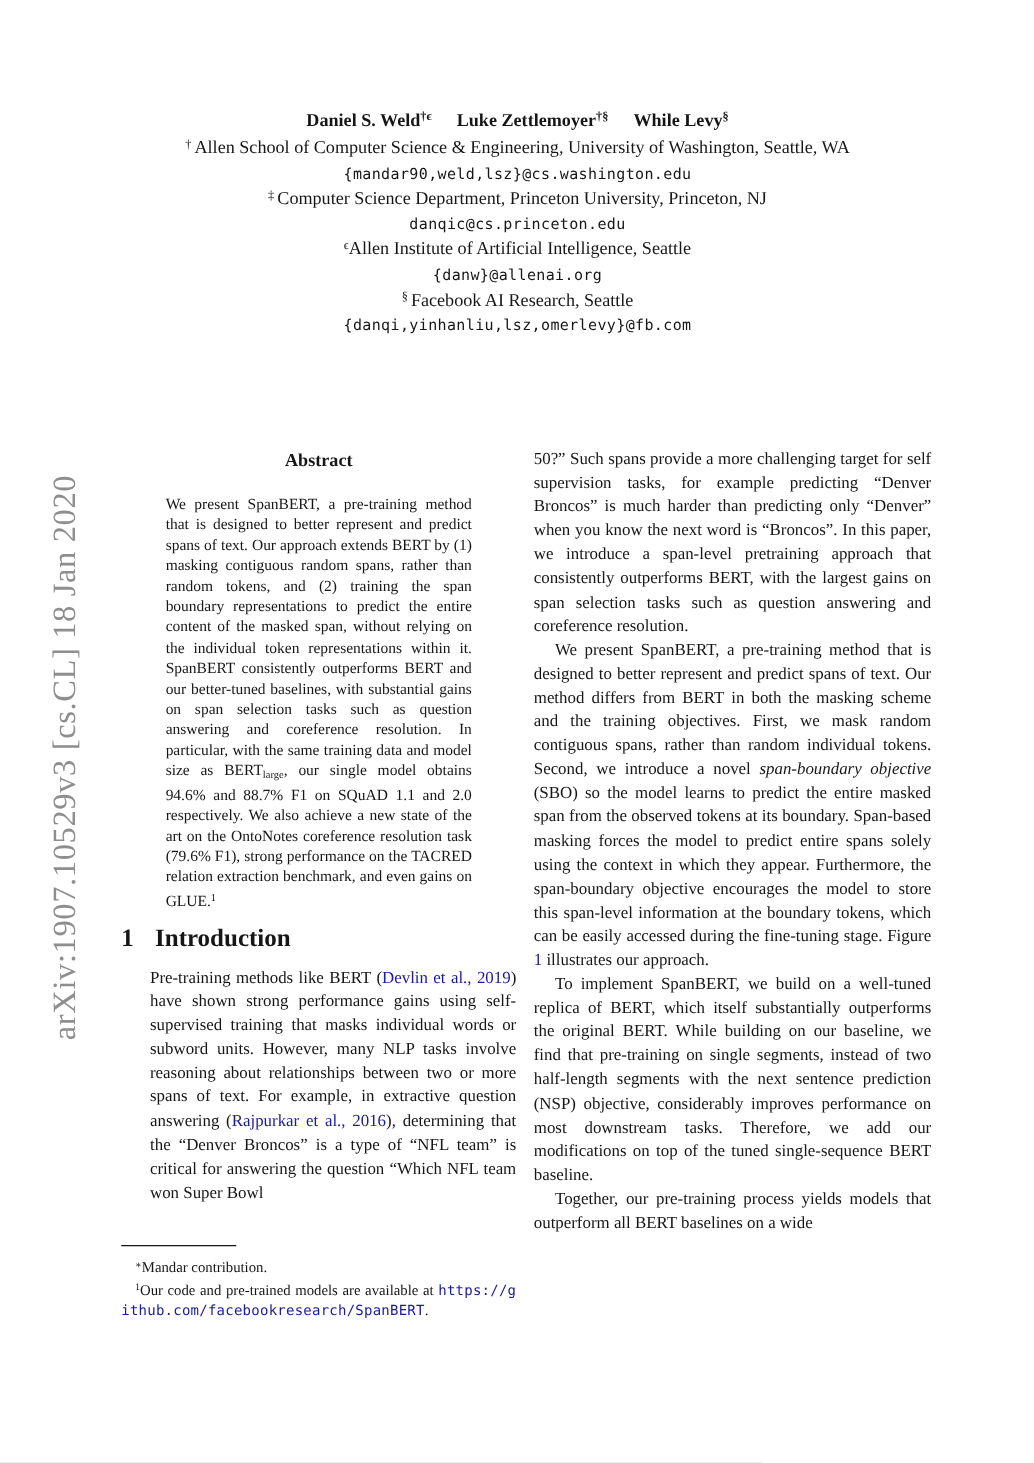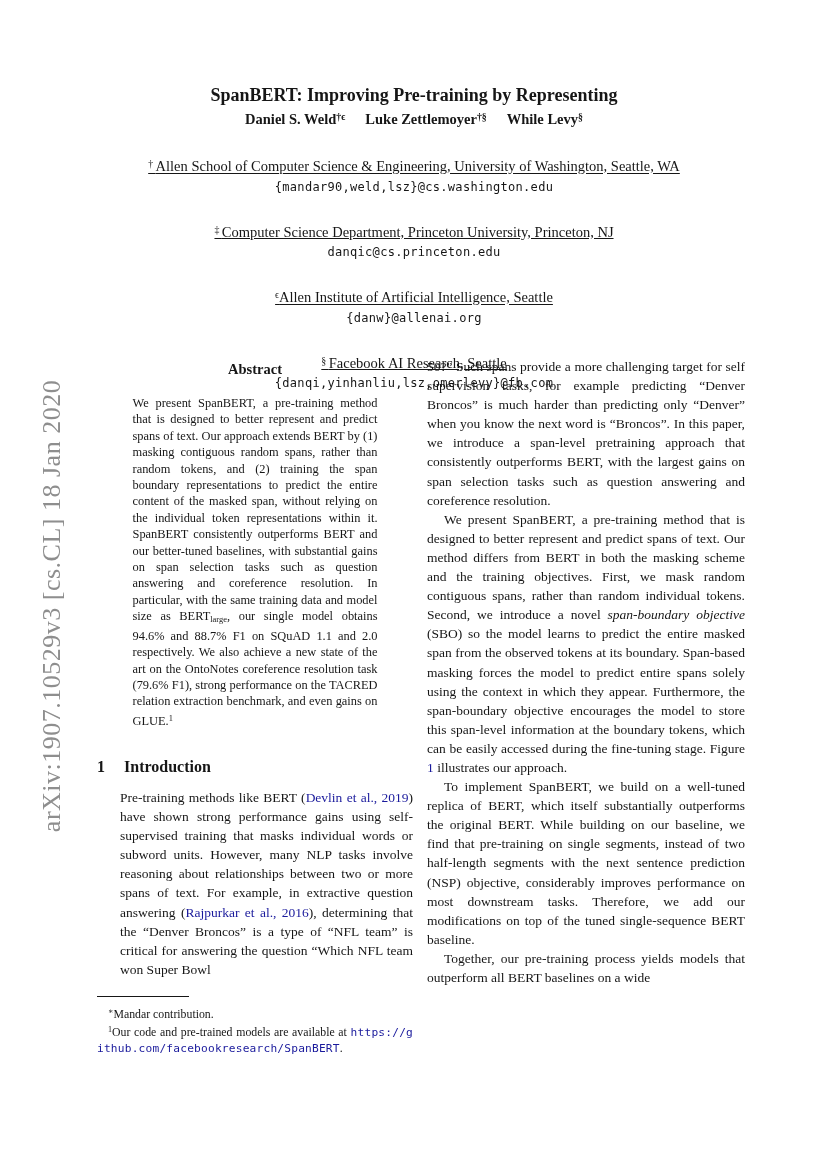--- a/index.html
+++ b/index.html
@@ -32,37 +32,37 @@
   .paper-header {
     position: absolute;
     left: 84px;
     top: 84px;
     width: 660px;
     text-align: center;
   }
   .title { font-size: 18px; font-weight: bold; line-height: 23px; }
   .authors-row { font-size: 14.5px; font-weight: bold; line-height: 20px; }
   .authors-row.first { margin-top: 9px; }
-  .affil-line { font-size: 14.5px; line-height: 18px; margin-top: 26px; text-decoration: underline; }
+  .affil-line { font-size: 14.5px; line-height: 18px; margin-top: 1px; }
   .affil-email {
     font-family: "DejaVu Sans Mono", "Liberation Mono", monospace;
     font-size: 12px; line-height: 16px; margin-top: 3px; letter-spacing: 0.3px;
   }
 
   
   .col { position: absolute; text-align: justify; }
   .col-left  { left: 97px;  top: 360px; width: 316px; }
   .col-right { left: 427px; top: 357px; width: 318px; }
 
   .abstract-heading { font-size: 14.5px; font-weight: bold; text-align: center; margin: 0; line-height: 18px; }
   .abstract-body {
     width: 245px; margin: 17px auto 0;
     font-size: 12.4px; line-height: 16.4px; text-align: justify;
   }
-  .section-heading { font-size: 16px; font-weight: bold; margin: 28px 0 0 0; line-height: 20px; text-align: left; }
+  .section-heading { font-size: 20px; font-weight: bold; margin: 12px 0 0 0; line-height: 20px; text-align: left; }
   .sec-num { display: inline-block; width: 27px; }
   .body-par { font-size: 13.5px; line-height: 19.1px; margin: 0; }
   .body-par.indent { text-indent: 17px; }
   .intro-par { margin-top: 11px; margin-left: 23px; }
 
   
   .footnotes { position: absolute; left: 97px; top: 996px; width: 316px; background: #ffffff; }
   .footnote-rule { width: 92px; border-top: 1.5px solid #161616; margin: 0 0 7px 0; }
   .footnote { font-size: 11.8px; line-height: 16px; margin: 0; text-align: justify; text-indent: 11px; }
 
@@ -81,21 +81,20 @@
 </style>
 </head>
 <body>
 
 <div class="page">
 
   <div class="arxiv-banner">arXiv:1907.10529v3  [cs.CL]  18 Jan 2020</div>
 
   <header class="paper-header">
     <div class="title">
-      <div>SpanBERT: Improving Pre-training by Representing</div>
     </div>
 
     <div class="authors-row"><span class="seg-p">Daniel S. Weld</span><span class="seg-sup">†ϵ</span><span class="seg-gap"></span><span class="seg-p">Luke Zettlemoyer</span><span class="seg-sup">†§</span><span class="seg-gap"></span><span class="seg-p">While Levy</span><span class="seg-sup">§</span></div>
 
     <div class="affil-block">
       <div class="affil-line"><span class="seg-sup">† </span><span class="seg-p">Allen School of Computer Science &amp; Engineering, University of Washington, Seattle, WA</span></div>
       <div class="affil-email">{mandar90,weld,lsz}@cs.washington.edu</div>
     </div>
     <div class="affil-block">
       <div class="affil-line"><span class="seg-sup">‡ </span><span class="seg-p">Computer Science Department, Princeton University, Princeton, NJ</span></div>

